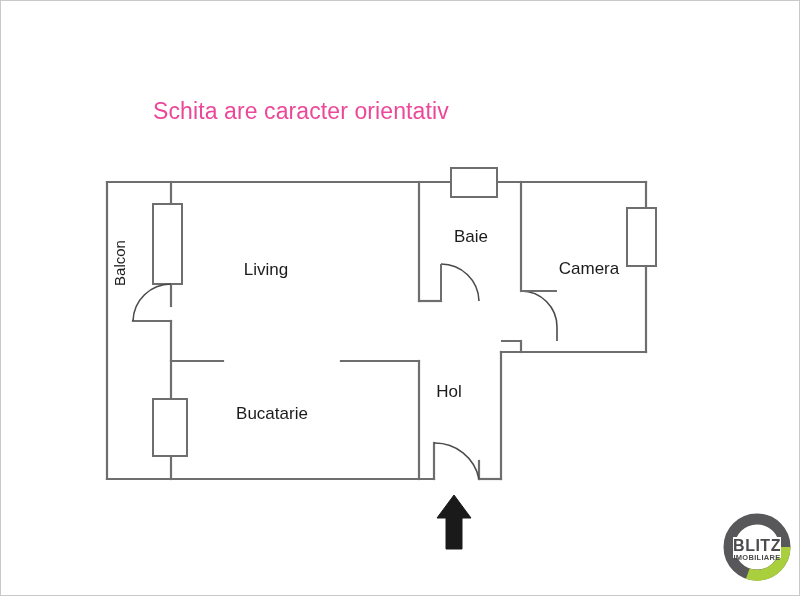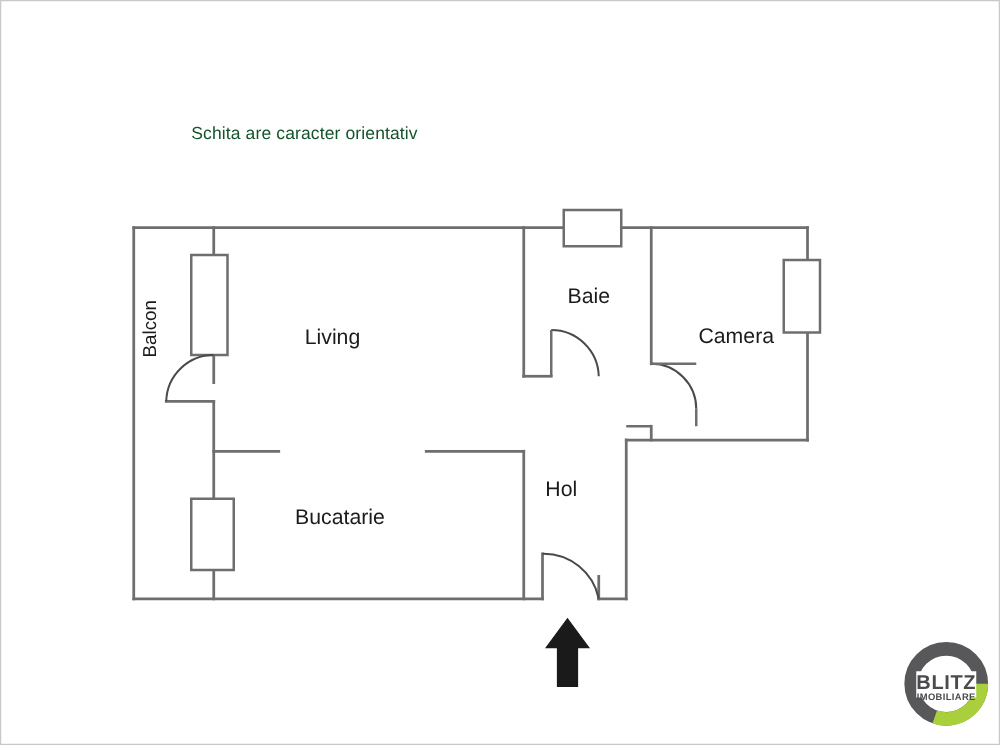--- a/index.html
+++ b/index.html
@@ -16,22 +16,22 @@
     height: 596px;
     background: #ffffff;
     border: 1px solid #c9c9c9;
     box-sizing: border-box;
     overflow: hidden;
   }
   #plan-title {
     position: absolute;
     left: 152px;
     top: 97px;
-    font-size: 14px;
-    color: #14532d;
+    font-size: 23px;
+    color: #ec4899;
     letter-spacing: 0.1px;
     white-space: nowrap;
   }
   #floorplan-svg {
     position: absolute;
     left: 0;
     top: 0;
     width: 800px;
     height: 596px;
   }

